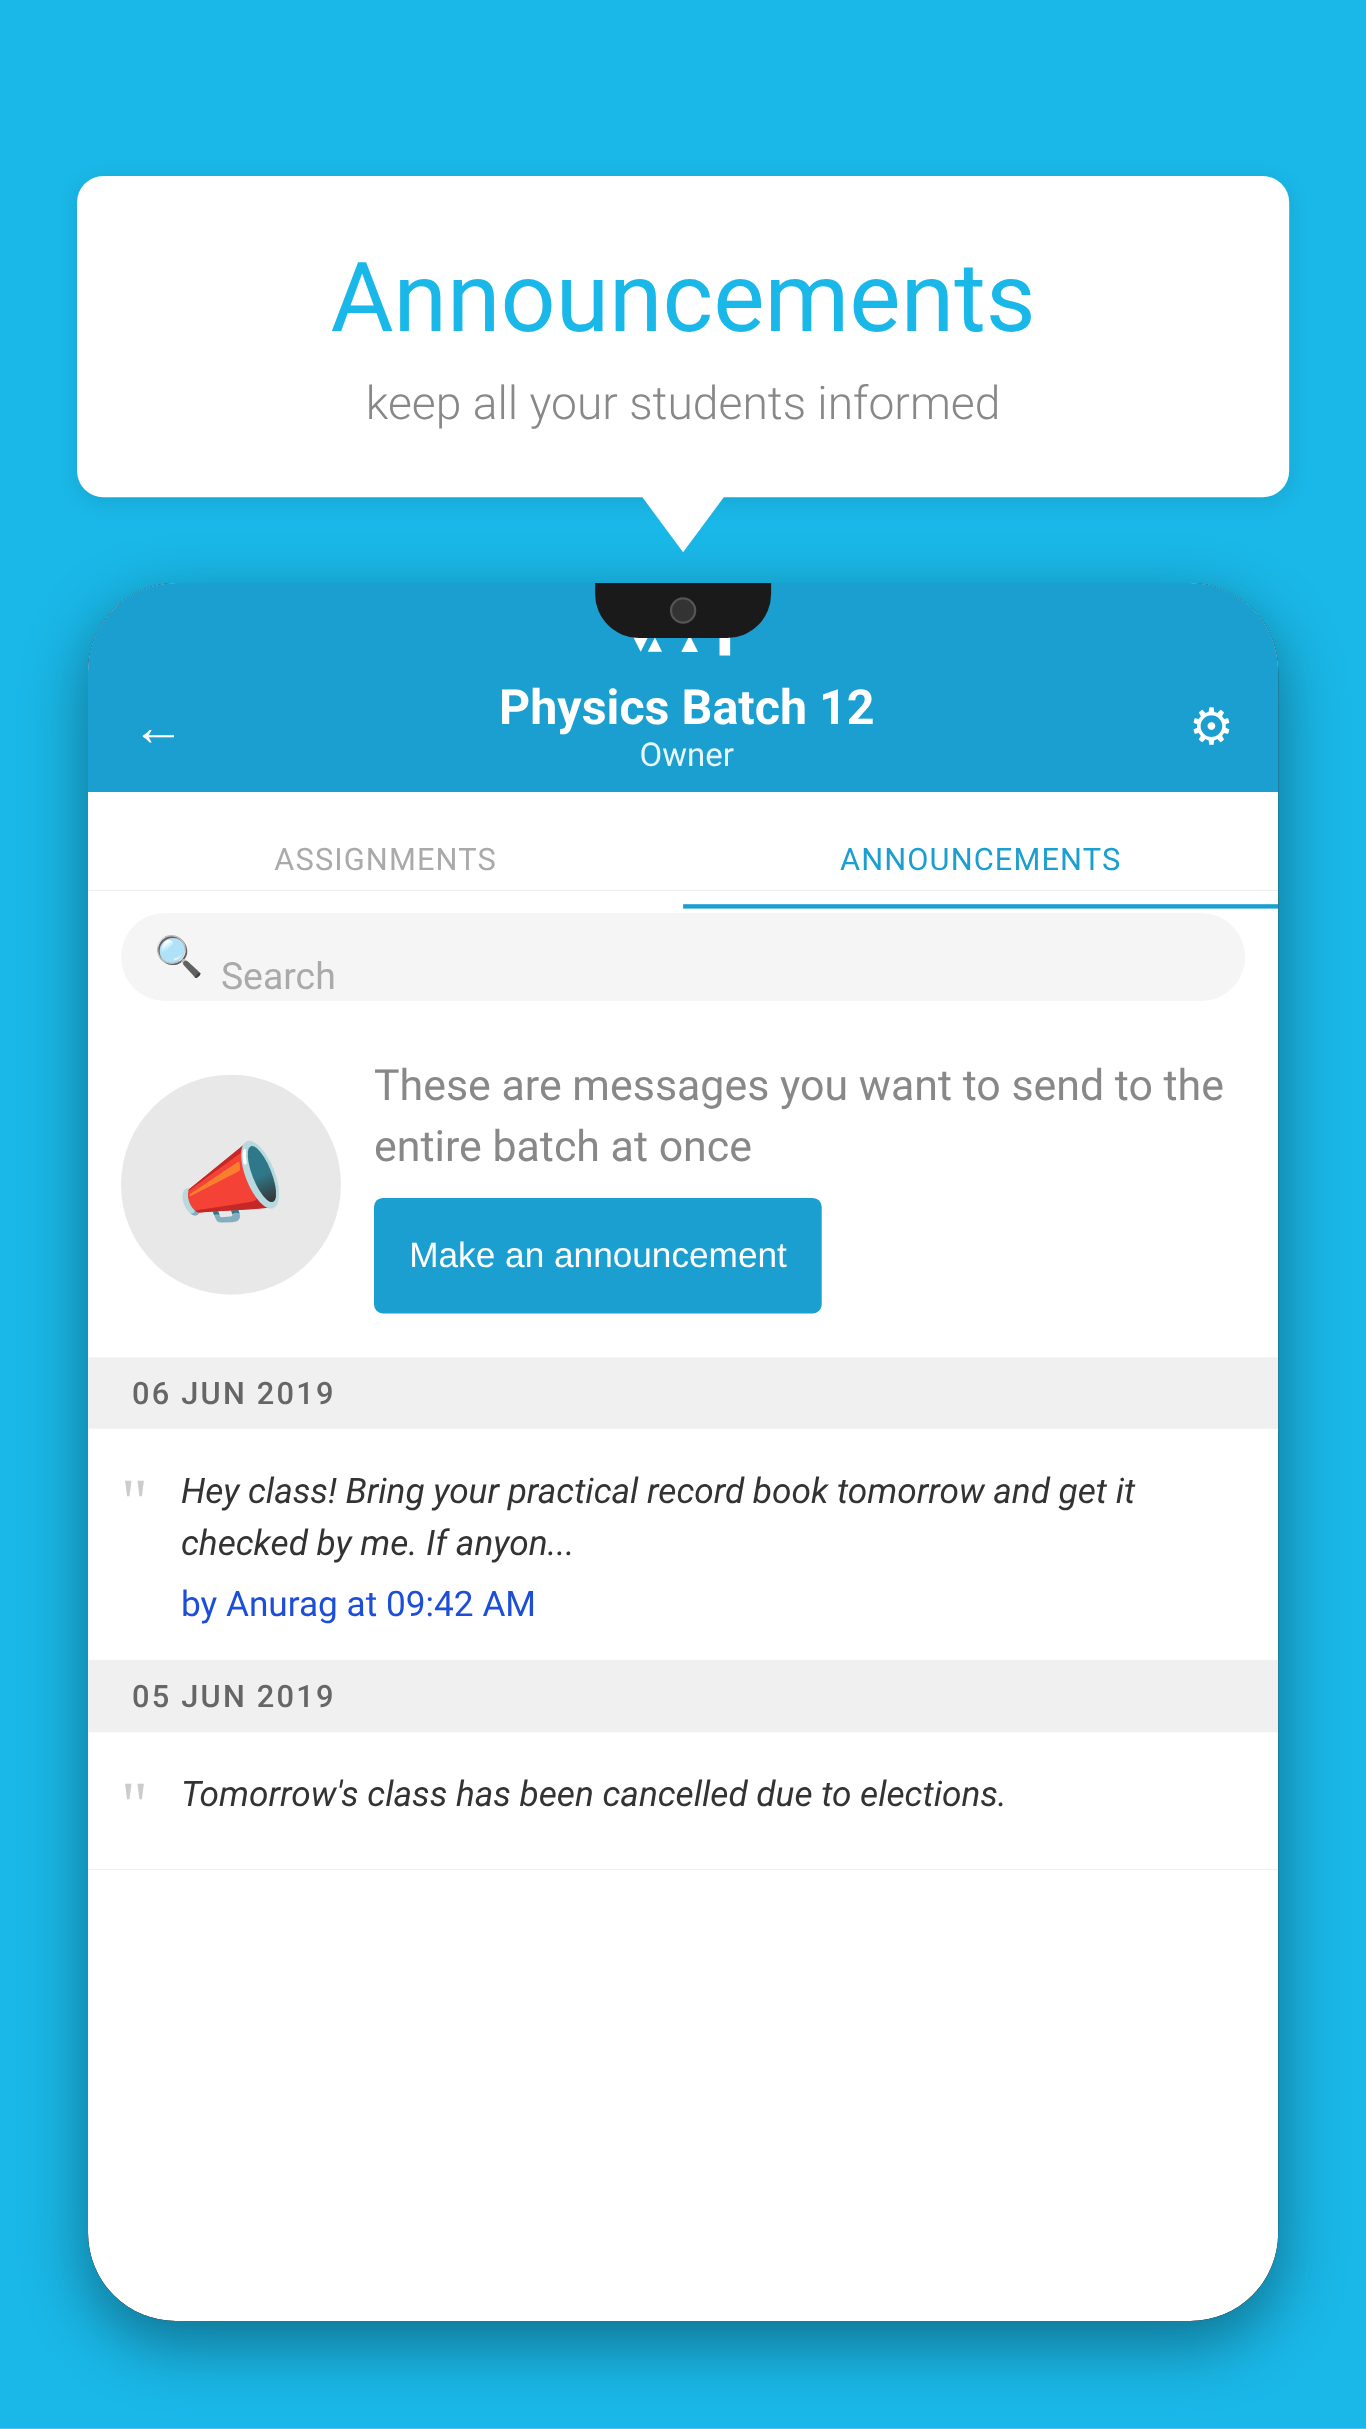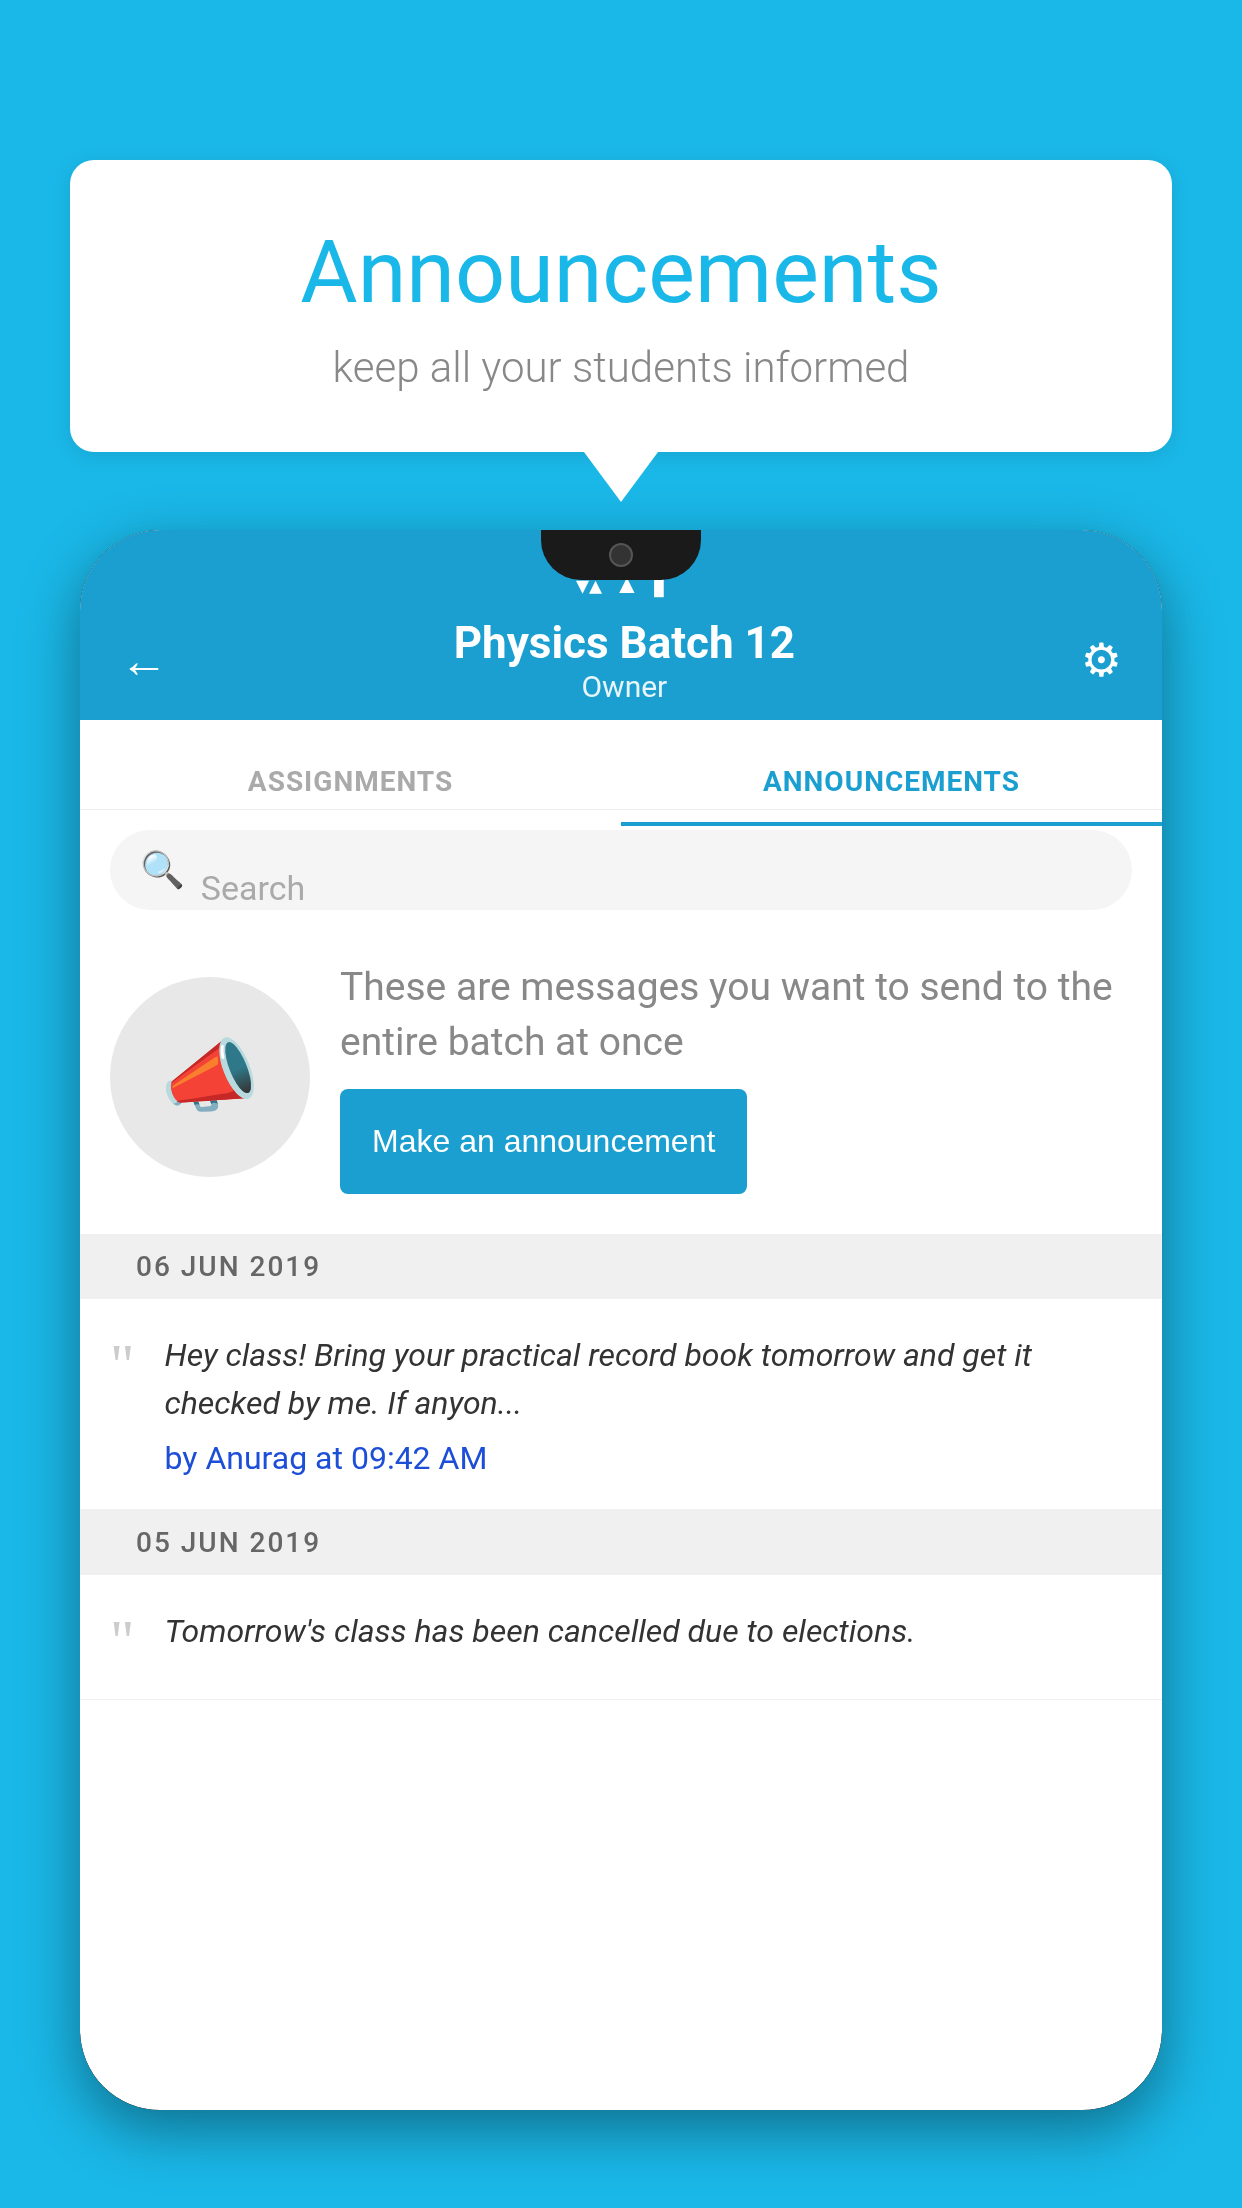--- a/index.html
+++ b/index.html
@@ -173,21 +173,21 @@
     }
 
     .tab-item {
       flex: 1;
       text-align: center;
       height: 100%;
       display: flex;
       align-items: center;
       justify-content: center;
       font-size: 28px;
-      font-weight: 700;
+      font-weight: 400;
       color: #aaa;
       cursor: pointer;
       position: relative;
       letter-spacing: 1px;
       margin-top: 34px;
     }
 
     .tab-item.active {
       color: #1a9fd0;
     }
@@ -274,21 +274,21 @@
       border-radius: 8px;
       padding: 34px 32px;
       font-size: 32px;
       cursor: pointer;
       align-self: flex-start;
     }
 
     
     .date-divider {
       background: #f0f0f0;
-      padding: 16px 56px;
+      padding: 16px 40px;
       color: #666;
       font-size: 28px;
       font-weight: 500;
       letter-spacing: 2px;
     }
 
     
     .announcement-item {
       background: white;
       padding: 32px 30px;

